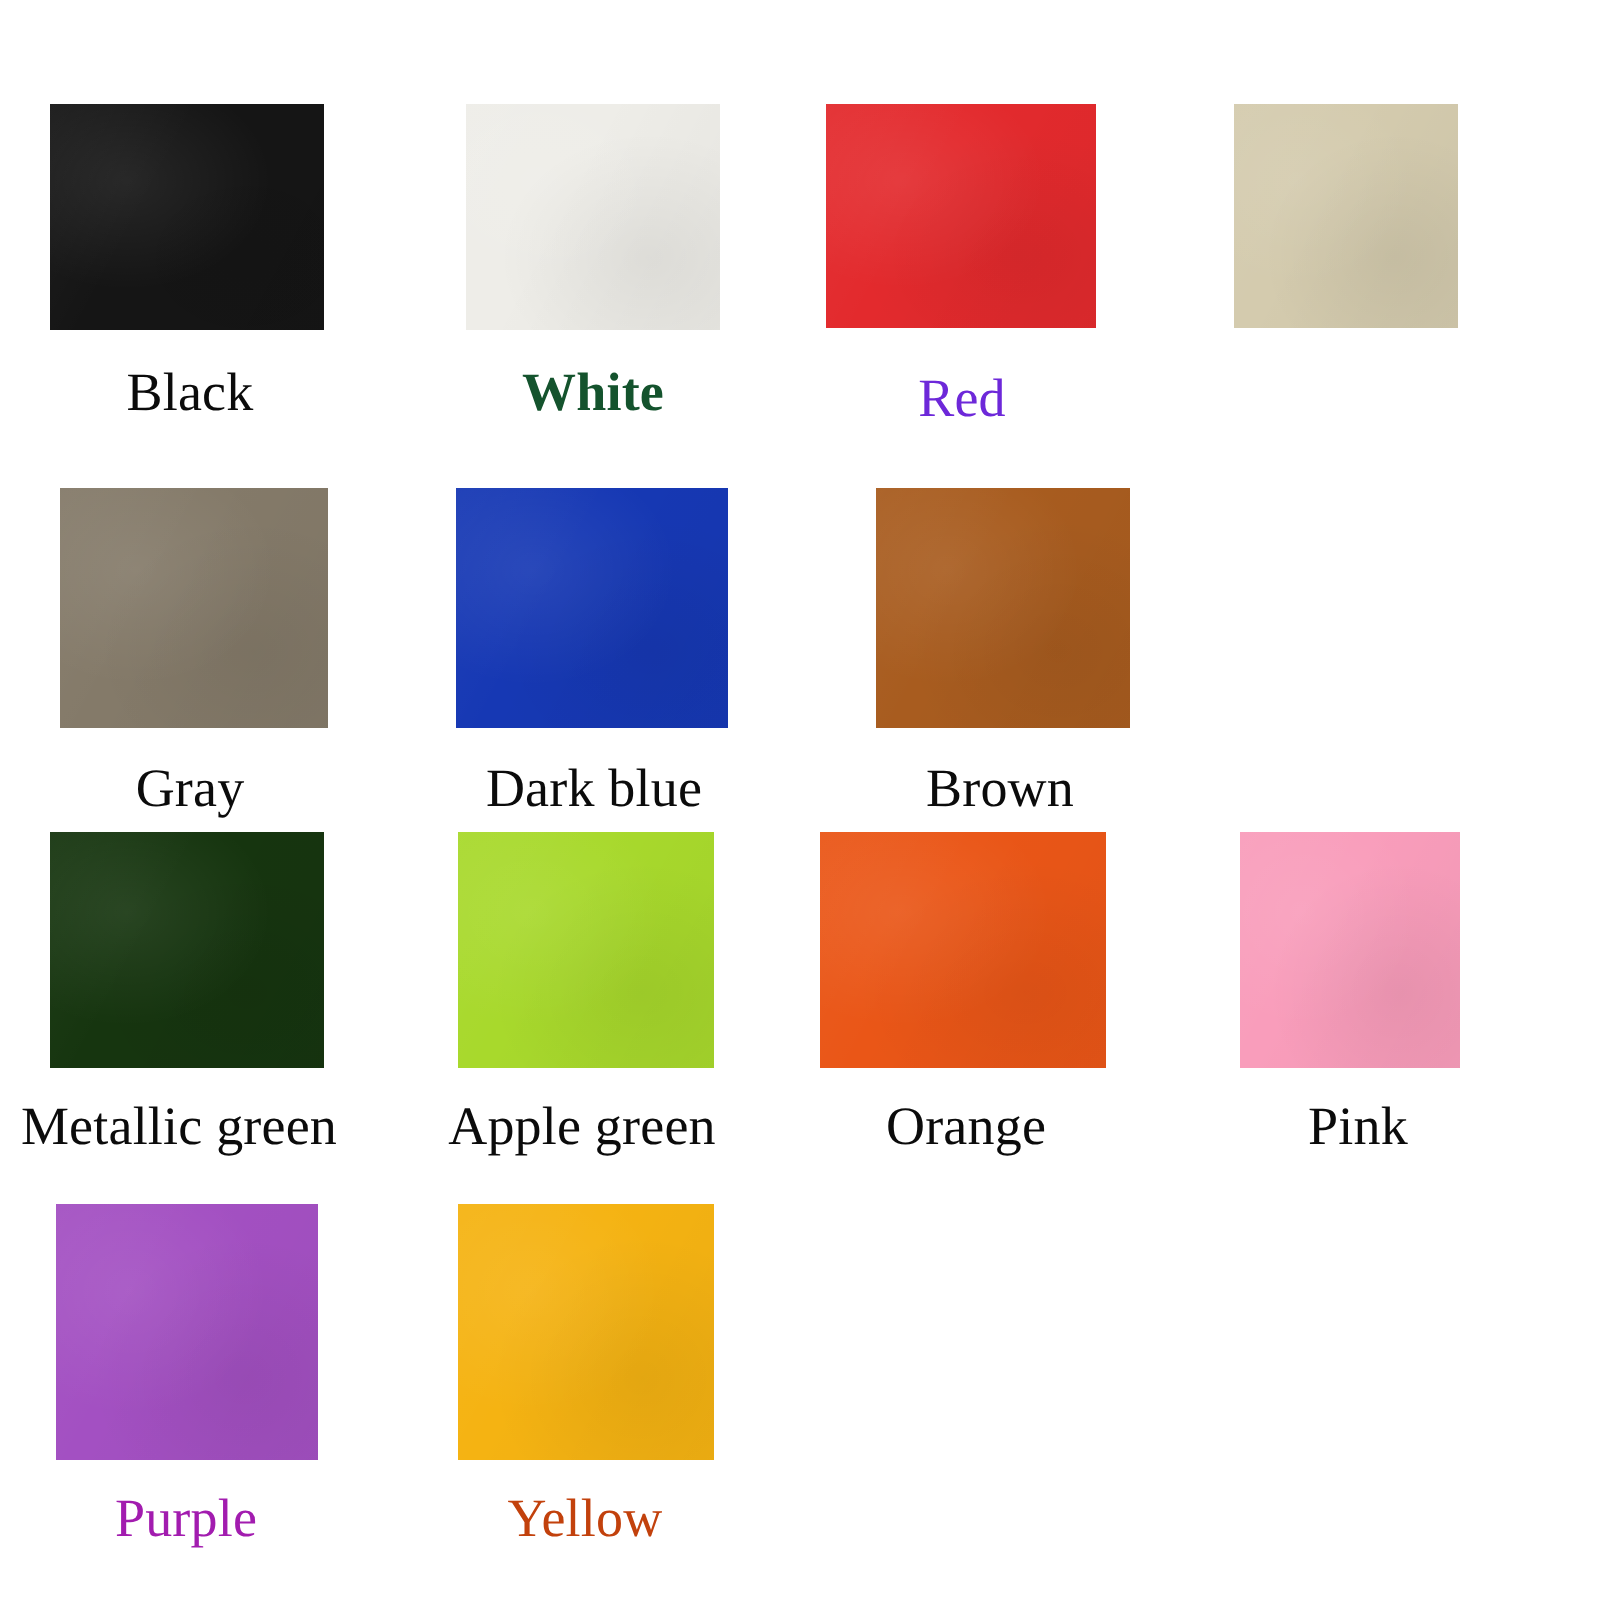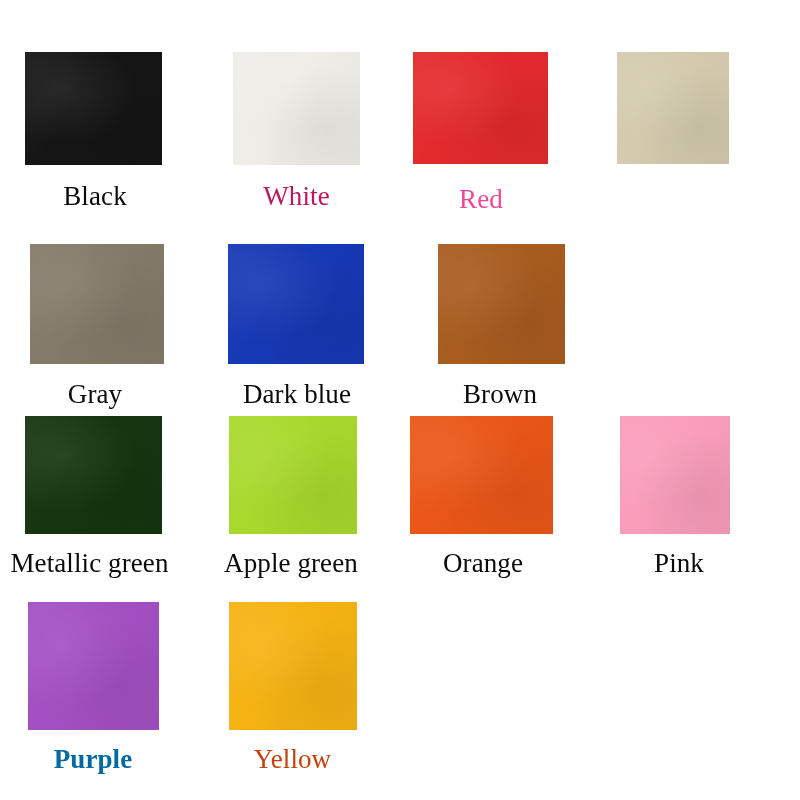--- a/index.html
+++ b/index.html
@@ -138,25 +138,25 @@
 <div id="chart">
   <div class="swatch-grid">
 
     <div class="swatch-row row-0">
       <div class="swatch-cell cell-0-0">
         <span class="swatch-chip" style="background-color: rgb(21, 21, 21);"></span>
         <span class="swatch-label" style="color: rgb(11, 11, 11);">Black</span>
       </div>
       <div class="swatch-cell cell-0-1">
         <span class="swatch-chip" style="background-color: rgb(238, 237, 232);"></span>
-        <span class="swatch-label" style="color: #be185d;">White</span>
+        <span class="swatch-label" style="color: #14532d; font-weight: bold;">White</span>
       </div>
       <div class="swatch-cell cell-0-2">
         <span class="swatch-chip" style="background-color: rgb(227, 42, 45);"></span>
-        <span class="swatch-label" style="color: #ec4899; margin-top: 20px;">Red</span>
+        <span class="swatch-label" style="color: #6d28d9; margin-top: 20px;">Red</span>
       </div>
       <div class="swatch-cell cell-0-3">
         <span class="swatch-chip" style="background-color: rgb(212, 203, 174);"></span>
       </div>
     </div>
 
     <div class="swatch-row row-1">
       <div class="swatch-cell cell-1-0">
         <span class="swatch-chip" style="background-color: rgb(132, 122, 105);"></span>
         <span class="swatch-label" style="color: rgb(11, 11, 11);">Gray</span>
@@ -186,21 +186,21 @@
       </div>
       <div class="swatch-cell cell-2-3">
         <span class="swatch-chip" style="background-color: rgb(249, 157, 187);"></span>
         <span class="swatch-label" style="color: rgb(11, 11, 11);">Pink</span>
       </div>
     </div>
 
     <div class="swatch-row row-3">
       <div class="swatch-cell cell-3-0">
         <span class="swatch-chip" style="background-color: rgb(163, 80, 194);"></span>
-        <span class="swatch-label" style="color: #0369a1; font-weight: bold;">Purple</span>
+        <span class="swatch-label" style="color: #a21caf;">Purple</span>
       </div>
       <div class="swatch-cell cell-3-1">
         <span class="swatch-chip" style="background-color: rgb(245, 179, 18);"></span>
         <span class="swatch-label" style="color: #c2410c;">Yellow</span>
       </div>
       <div class="swatch-cell"></div>
       <div class="swatch-cell"></div>
     </div>
 
   </div>

